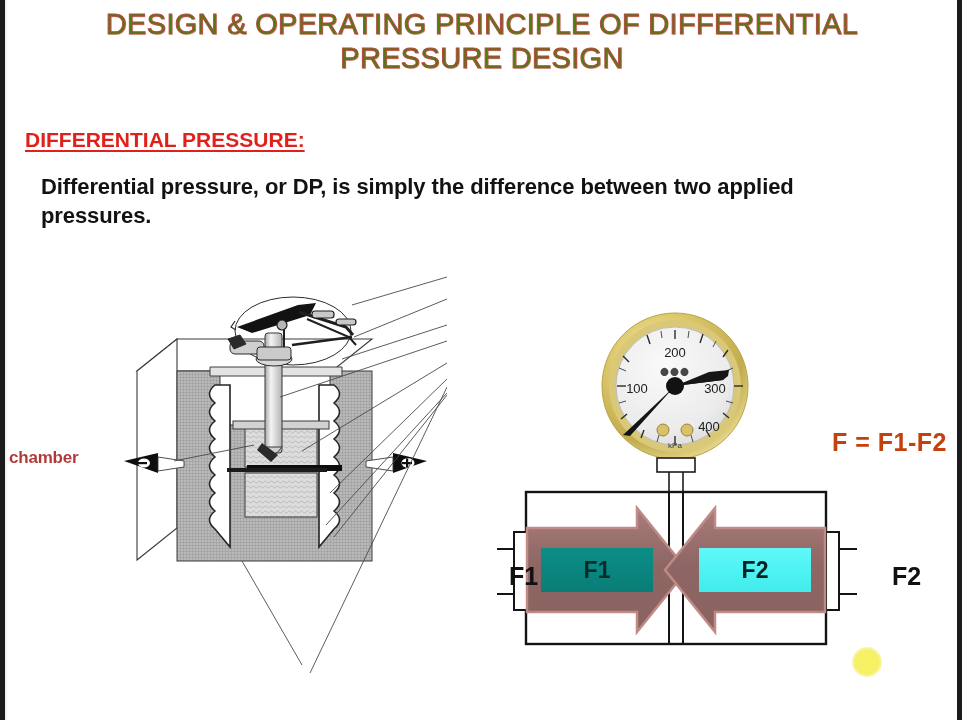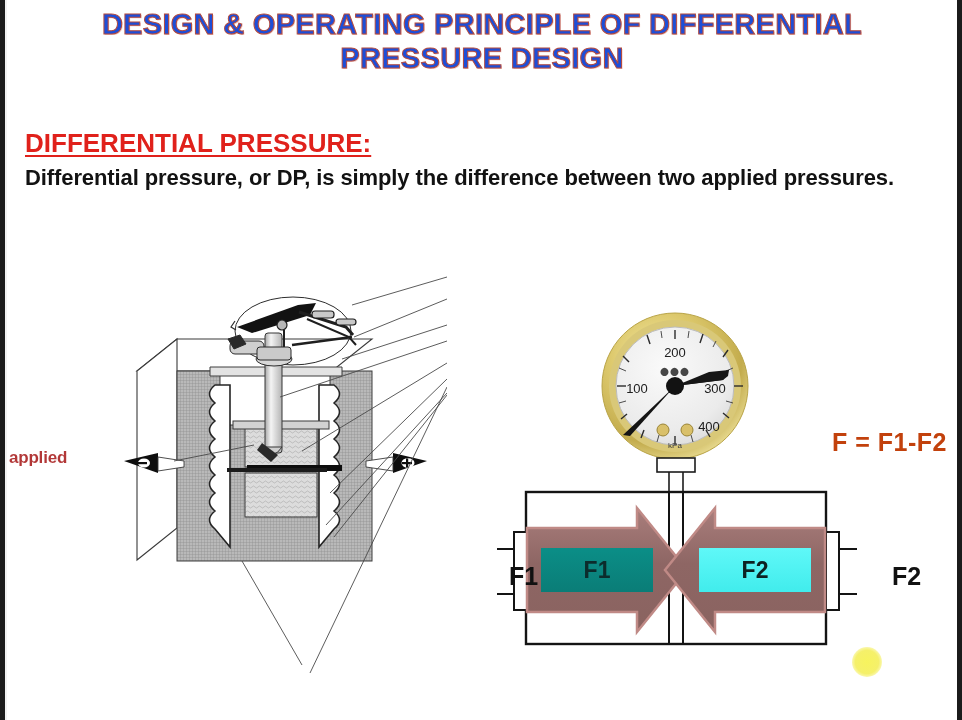--- a/index.html
+++ b/index.html
@@ -26,49 +26,49 @@
   }
 
   
   .title-block{
     position:absolute;left:0;top:8px;width:950px;
     text-align:center;
     line-height:1.16;
   }
   .title-line{
     font-size:29px;
-    font-weight:bold;
+    font-weight:normal;
     letter-spacing:0.3px;
-    color:#1d4ed8;
+    color:#4d7c0f;
     -webkit-text-stroke:1px #b34a3e;
     text-shadow:1px 1px 0 #f0c9c3, -0.5px -0.5px 0 #ffffff;
     font-family:"Liberation Sans", sans-serif;
   }
 
   
   .body-text{
     position:absolute;left:18px;top:128px;width:880px;
   }
   .lead{
     color:#e0211b;
-    font-size:26px;
+    font-size:21px;
     font-weight:bold;
     text-decoration:underline;
     text-underline-offset:3px;
     letter-spacing:0px;
     margin:0 12px 4px 0;
     display:inline-block;
     text-align:right;
   }
   .para{
     color:#121212;
     font-size:22px;
     font-weight:bold;
     line-height:1.32;
-    margin:0;
+    margin:16px;
     letter-spacing:-0.1px;
   }
 
   
   .left-fig{
     position:absolute;left:95px;top:275px;width:345px;height:400px;
   }
   .left-fig svg{display:block;}
 
   .lp-label{
@@ -245,21 +245,21 @@
         <path d="M224 250 L345 118"></path>
         <path d="M232 262 L345 120"></path>
         <path d="M72 186 L152 170"></path>
         <path d="M140 286 L200 390"></path>
         <path d="M345 112 L208 398"></path>
       </g>
     </svg>
   </div>
 
   <div class="lp-label">
-    <span>applied</span>
+    <span>chamber</span>
   </div>
 
   <div class="right-fig">
     <svg width="455" height="370" viewBox="0 0 455 370">
       <defs>
         <radialGradient id="bezel" cx="38%" cy="32%" r="72%">
           <stop offset="0%" stop-color="#f4eaa8"></stop>
           <stop offset="45%" stop-color="#ddc96d"></stop>
           <stop offset="80%" stop-color="#c3ac4d"></stop>
           <stop offset="100%" stop-color="#e7d98f"></stop>

